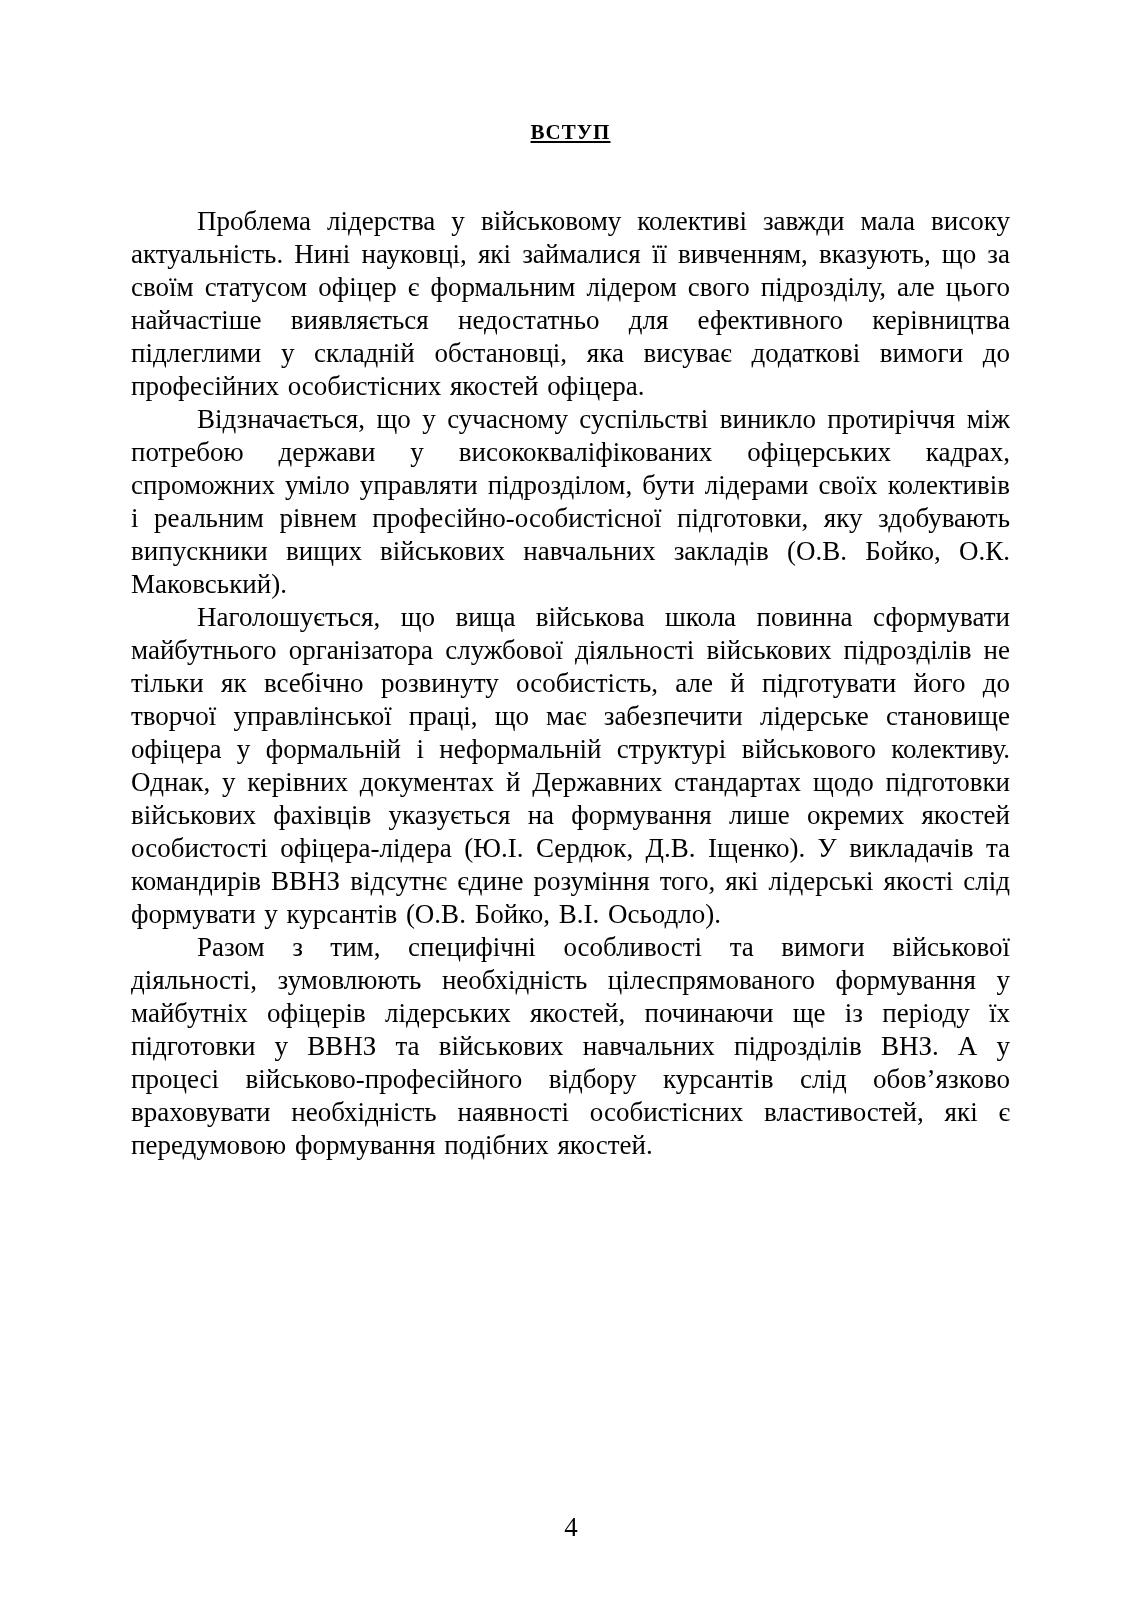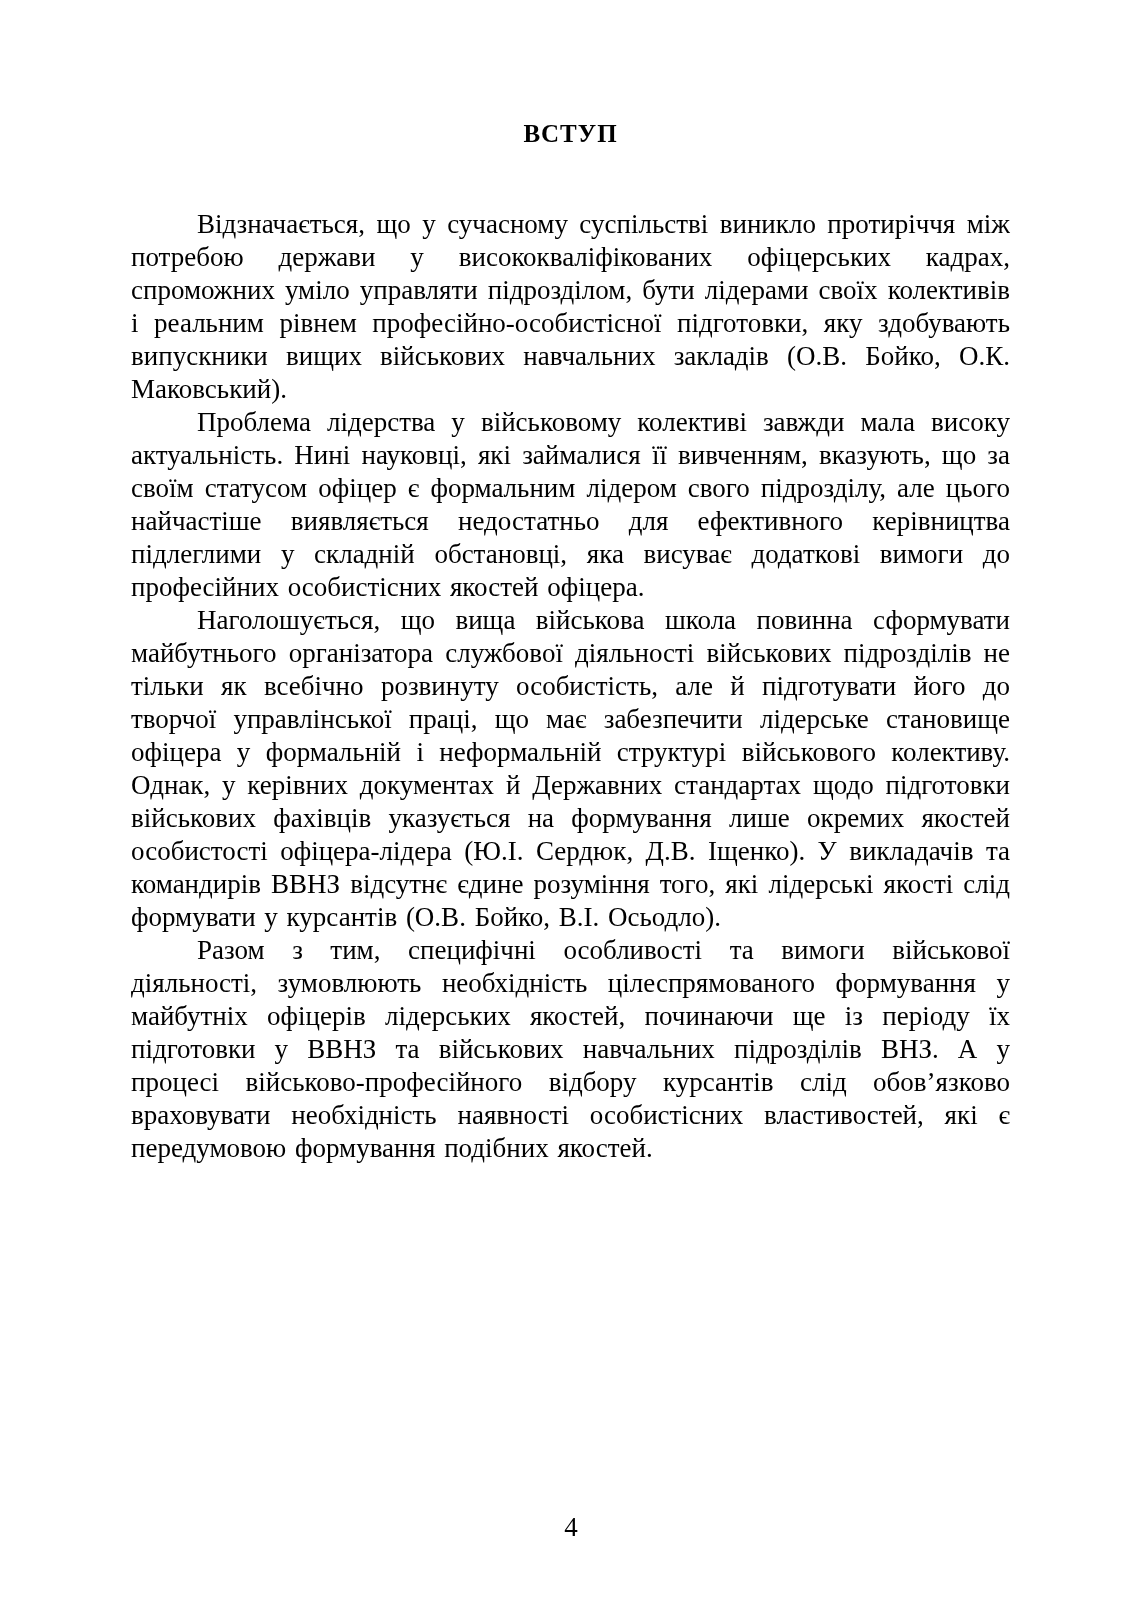--- a/index.html
+++ b/index.html
@@ -12,25 +12,26 @@
       width: 1142px;
       height: 1615px;
       background: #ffffff;
       box-sizing: border-box;
       padding: 120px 132px 0 131px;
       font-family: "Liberation Serif", "DejaVu Serif", serif;
       color: #000000;
       overflow: hidden;
     }
     .title {
-      font-size: 25px;
+      font-size: 21px;
       font-weight: bold;
       text-align: center;
       margin: 0 0 60px 0;
       letter-spacing: 1px;
+      text-decoration: underline;
     }
     .body-text p {
       font-size: 27px;
       line-height: 33px;
       text-align: justify;
       text-indent: 66px;
       margin: 0;
       word-spacing: 2px;
     }
     .page-number {
@@ -45,21 +46,21 @@
     }
   </style>
 </head>
 <body>
 
 <div class="page">
 
   <h1 class="title">ВСТУП</h1>
 
   <div class="body-text">
+    <p>Проблема лідерства у військовому колективі завжди мала високу актуальність. Нині науковці, які займалися її вивченням, вказують, що за своїм статусом офіцер є формальним лідером свого підрозділу, але цього найчастіше виявляється недостатньо для ефективного керівництва підлеглими у складній обстановці, яка висуває додаткові вимоги до професійних особистісних якостей офіцера.</p>
     <p>Відзначається, що у сучасному суспільстві виникло протиріччя між потребою держави у висококваліфікованих офіцерських кадрах, спроможних уміло управляти підрозділом, бути лідерами своїх колективів і реальним рівнем професійно-особистісної підготовки, яку здобувають випускники вищих військових навчальних закладів (О.В. Бойко, О.К. Маковський).</p>
-    <p>Проблема лідерства у військовому колективі завжди мала високу актуальність. Нині науковці, які займалися її вивченням, вказують, що за своїм статусом офіцер є формальним лідером свого підрозділу, але цього найчастіше виявляється недостатньо для ефективного керівництва підлеглими у складній обстановці, яка висуває додаткові вимоги до професійних особистісних якостей офіцера.</p>
     <p>Наголошується, що вища військова школа повинна сформувати майбутнього організатора службової діяльності військових підрозділів не тільки як всебічно розвинуту особистість, але й підготувати його до творчої управлінської праці, що має забезпечити лідерське становище офіцера у формальній і неформальній структурі військового колективу. Однак, у керівних документах й Державних стандартах щодо підготовки військових фахівців указується на формування лише окремих якостей особистості офіцера-лідера (Ю.І. Сердюк, Д.В. Іщенко). У викладачів та командирів ВВНЗ відсутнє єдине розуміння того, які лідерські якості слід формувати у курсантів (О.В. Бойко, В.І. Осьодло).</p>
     <p>Разом з тим, специфічні особливості та вимоги військової діяльності, зумовлюють необхідність цілеспрямованого формування у майбутніх офіцерів лідерських якостей, починаючи ще із періоду їх підготовки у ВВНЗ та військових навчальних підрозділів ВНЗ. А у процесі військово-професійного відбору курсантів слід обов’язково враховувати необхідність наявності особистісних властивостей, які є передумовою формування подібних якостей.</p>
   </div>
 
   <div class="page-number">4</div>
 
 </div>
 
 </body></html>

